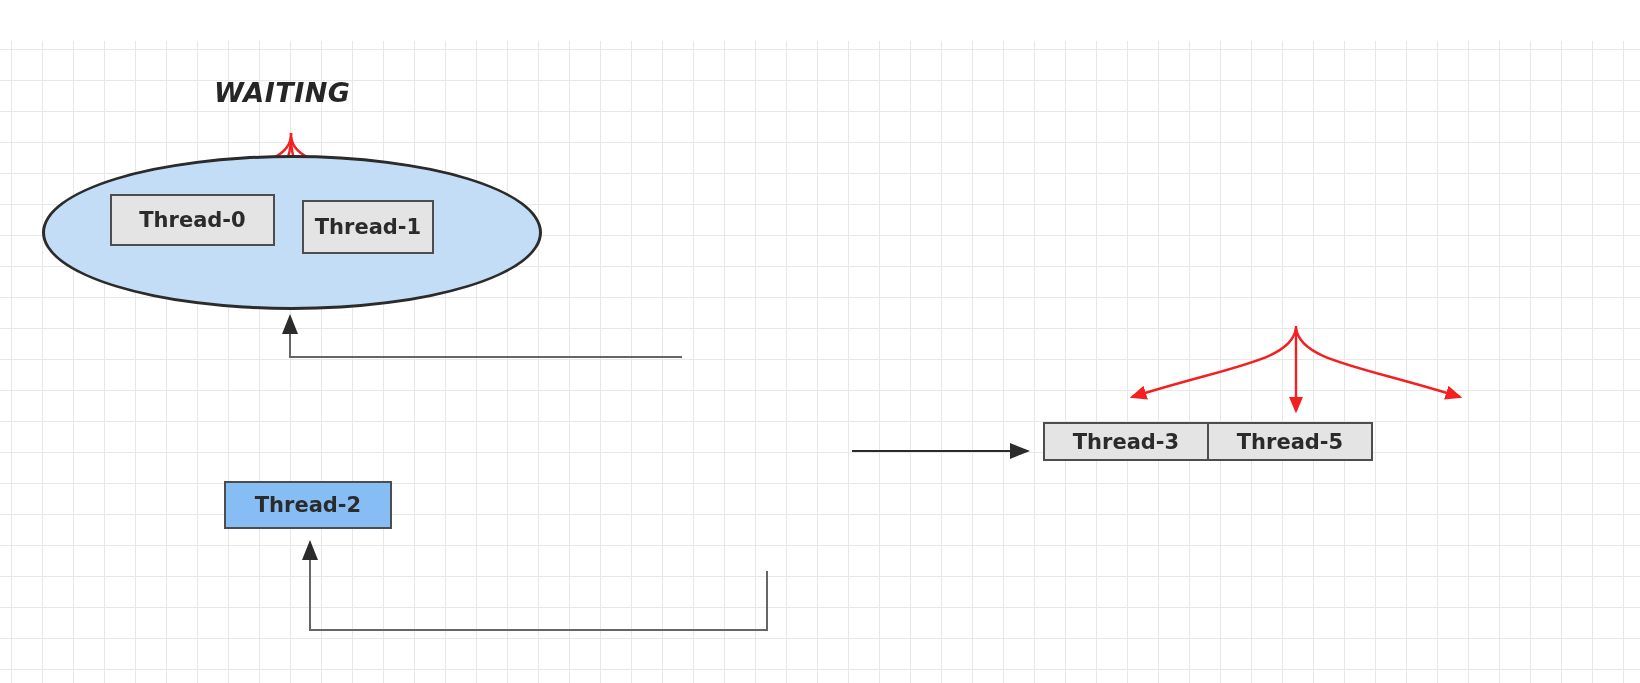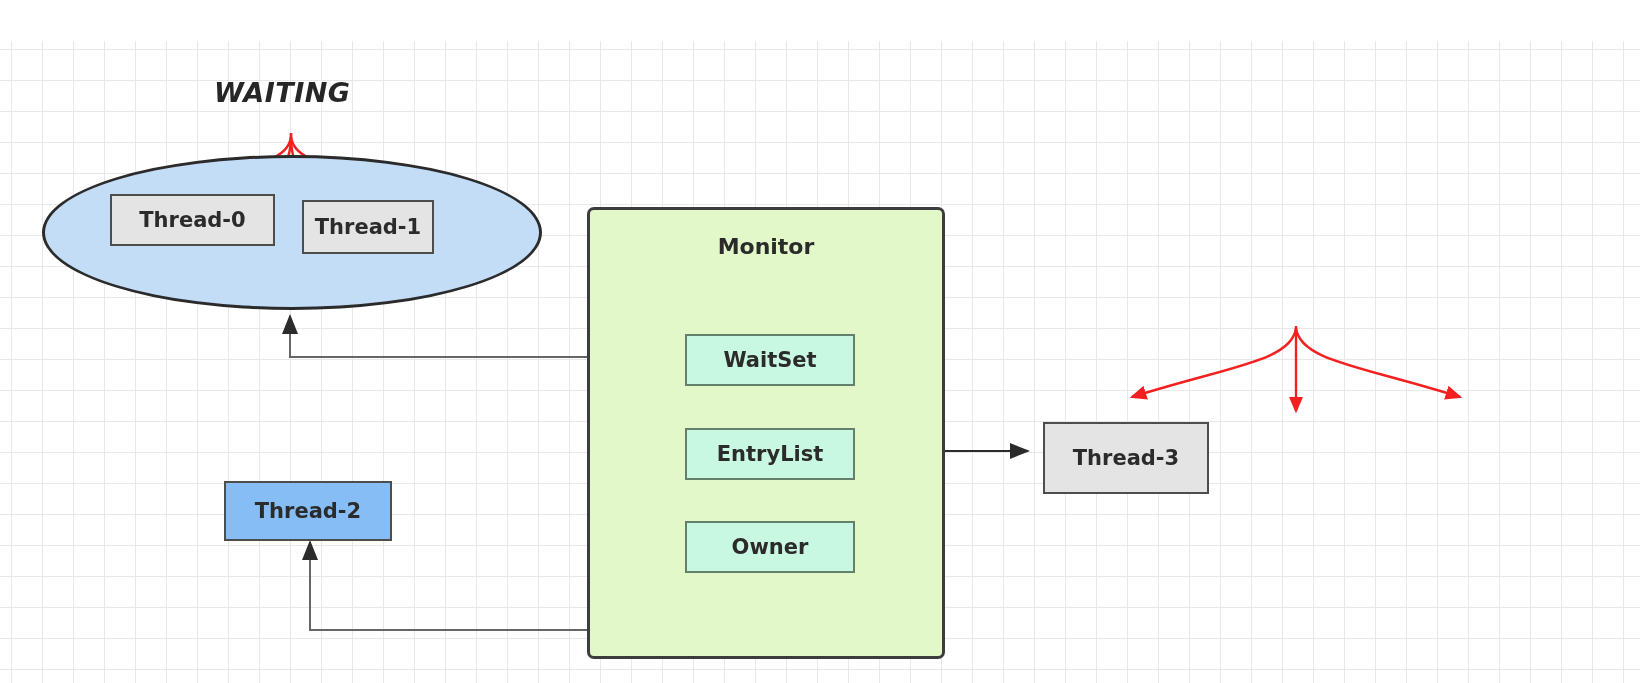--- a/index.html
+++ b/index.html
@@ -128,21 +128,21 @@
   
   .blocked-queue {
     position: absolute;
     left: 1043px;
     top: 381px;
     display: flex;
   }
   .blocked-queue .thread-box {
     position: relative;
     width: 166px;
-    height: 72px;
+    height: 39px;
     margin-left: -2px;
   }
   .blocked-queue .thread-box:first-child { margin-left: 0; }
 </style>
 </head>
 <body>
 
 <div id="canvas">
 
   <svg id="edges" viewBox="0 0 1640 683" xmlns="http://www.w3.org/2000/svg">
@@ -182,30 +182,22 @@
   </svg>
 
   <div class="state-label" style="left:214px; top:36px;">WAITING</div>
 
   <div class="waiting-ellipse"></div>
 
   <div class="thread-box" style="left:110px; top:153px; width:165px; height:52px;">Thread-0</div>
 
   <div class="thread-box" style="left:302px; top:159px; width:132px; height:54px;">Thread-1</div>
 
-  <div class="monitor-box">
-    <div class="monitor-title">Monitor</div>
-
-    <div class="monitor-field mf-waitset">WaitSet</div>
-
-    <div class="monitor-field mf-entrylist">EntryList</div>
-
-    <div class="monitor-field mf-owner">Owner</div>
-  </div>
-
-  <div class="thread-owner-box" style="left:224px; top:440px; width:168px; height:60px;">Thread-2</div>
+
+  <div class="thread-owner-box" style="left:224px; top:440px; width:168px; height:48px;">Thread-2</div>
 
 
   <div class="blocked-queue">
     <div class="thread-box">Thread-3</div>
+    <div class="thread-box">Thread-5</div>
   </div>
 
 </div>
 
 </body></html>

